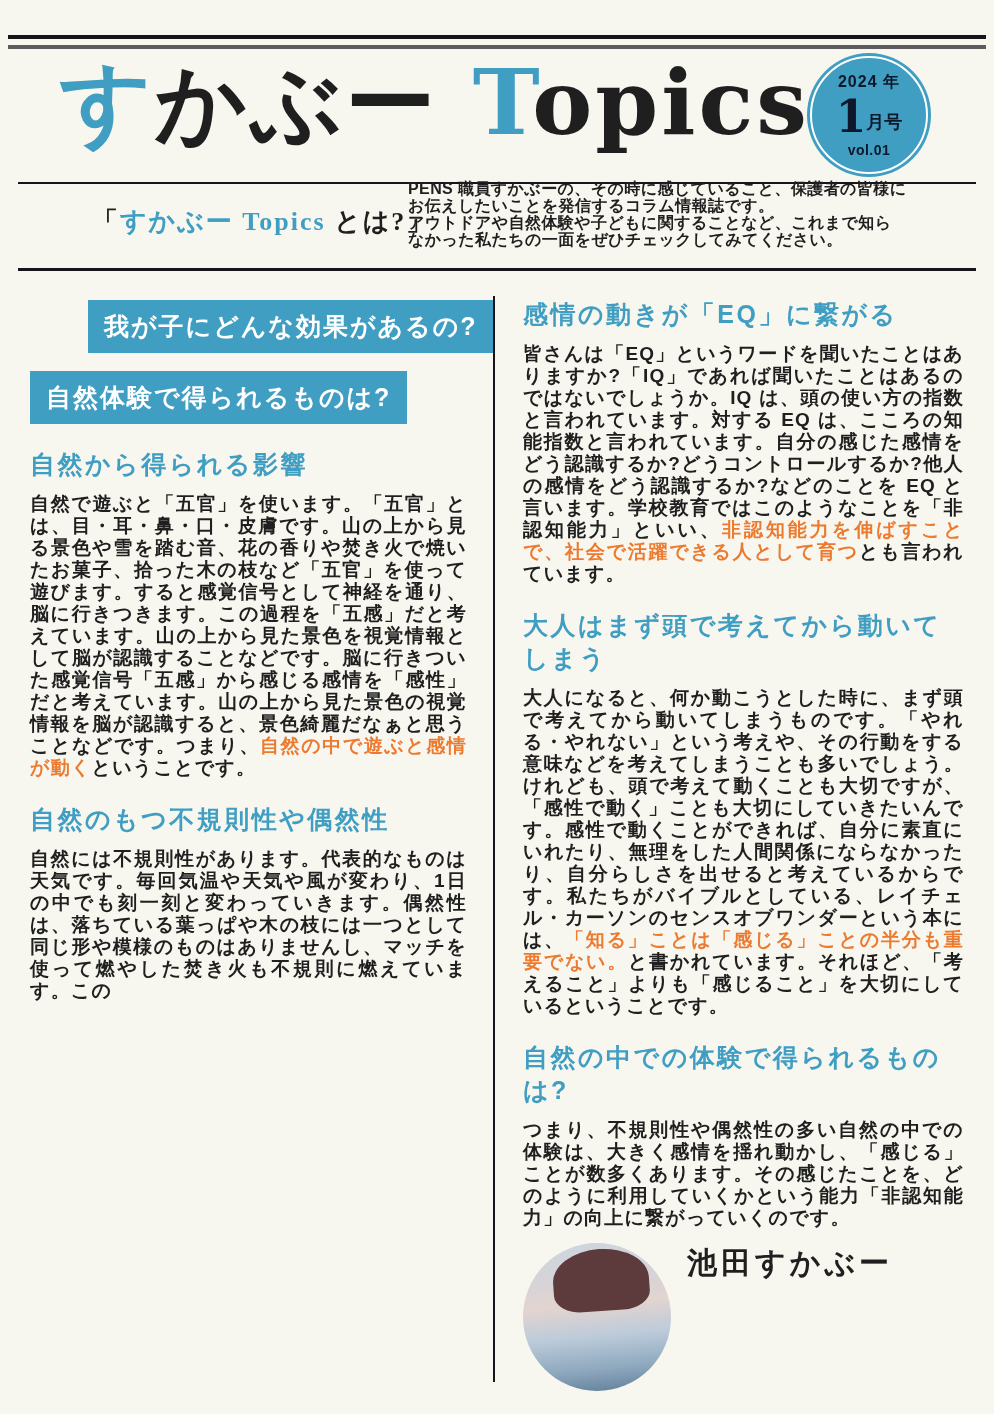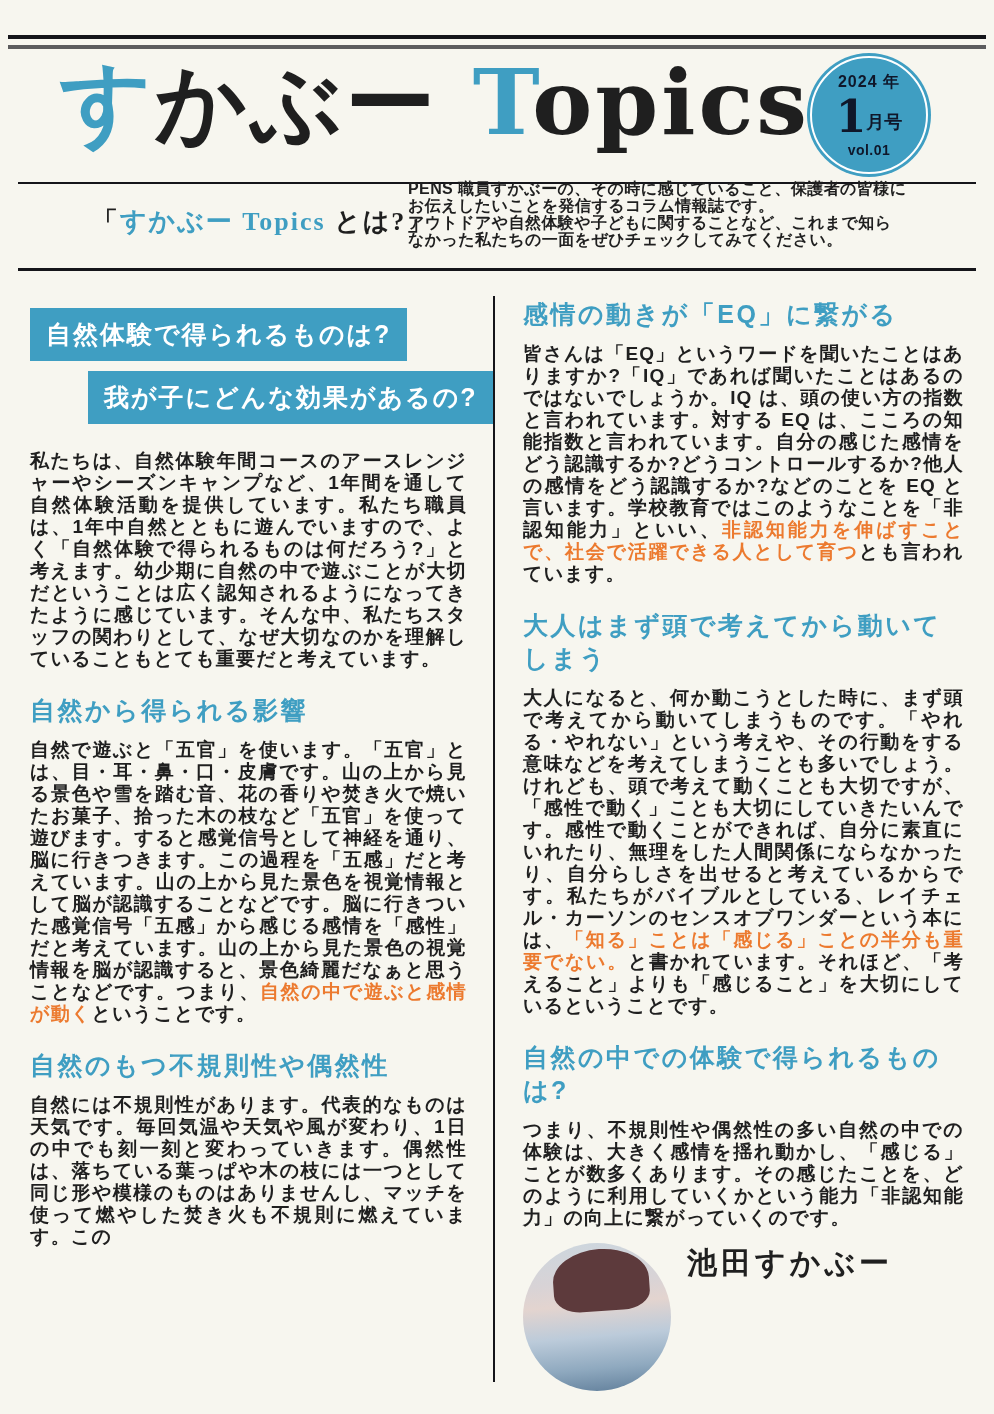--- a/index.html
+++ b/index.html
@@ -125,27 +125,26 @@
   <div class="intro-label"><span>「</span><span class="accent">すかぶー Topics</span><span> とは?」</span></div>
   <div class="intro-desc">PENS 職員すかぶーの、その時に感じていること、保護者の皆様にお伝えしたいことを発信するコラム情報誌です。
 アウトドアや自然体験や子どもに関することなど、これまで知らなかった私たちの一面をぜひチェックしてみてください。</div>
 
   <div class="rule-intro-bottom"></div>
 
   <div class="main">
 
     <div class="col-left">
       <div>
+        <span class="headline-box second">我が子にどんな効果があるの?</span>
+      </div>
+      <div>
         <span class="headline-box first">自然体験で得られるものは?</span>
       </div>
-      <div>
-        <span class="headline-box second">我が子にどんな効果があるの?</span>
-      </div>
 
-      <p class="para lead-para"><span>私たちは、自然体験年間コースのアースレンジャーやシーズンキャンプなど、1年間を通して自然体験活動を提供しています。私たち職員は、1年中自然とともに遊んでいますので、よく「自然体験で得られるものは何だろう?」と考えます。幼少期に自然の中で遊ぶことが大切だということは広く認知されるようになってきたように感じています。そんな中、私たちスタッフの関わりとして、なぜ大切なのかを理解していることもとても重要だと考えています。</span></p>
 
       <h2 class="sec-heading">自然から得られる影響</h2>
       <p class="para"><span>自然で遊ぶと「五官」を使います。「五官」とは、目・耳・鼻・口・皮膚です。山の上から見る景色や雪を踏む音、花の香りや焚き火で焼いたお菓子、拾った木の枝など「五官」を使って遊びます。すると感覚信号として神経を通り、脳に行きつきます。この過程を「五感」だと考えています。山の上から見た景色を視覚情報として脳が認識することなどです。脳に行きついた感覚信号「五感」から感じる感情を「感性」だと考えています。山の上から見た景色の視覚情報を脳が認識すると、景色綺麗だなぁと思うことなどです。つまり、</span><span class="hl">自然の中で遊ぶと感情が動く</span><span>ということです。</span></p>
 
       <h2 class="sec-heading">自然のもつ不規則性や偶然性</h2>
       <p class="para"><span>自然には不規則性があります。代表的なものは天気です。毎回気温や天気や風が変わり、1日の中でも刻一刻と変わっていきます。偶然性は、落ちている葉っぱや木の枝には一つとして同じ形や模様のものはありませんし、マッチを使って燃やした焚き火も不規則に燃えています。この</span></p>
     </div>
 
     <div class="col-divider"></div>
 

